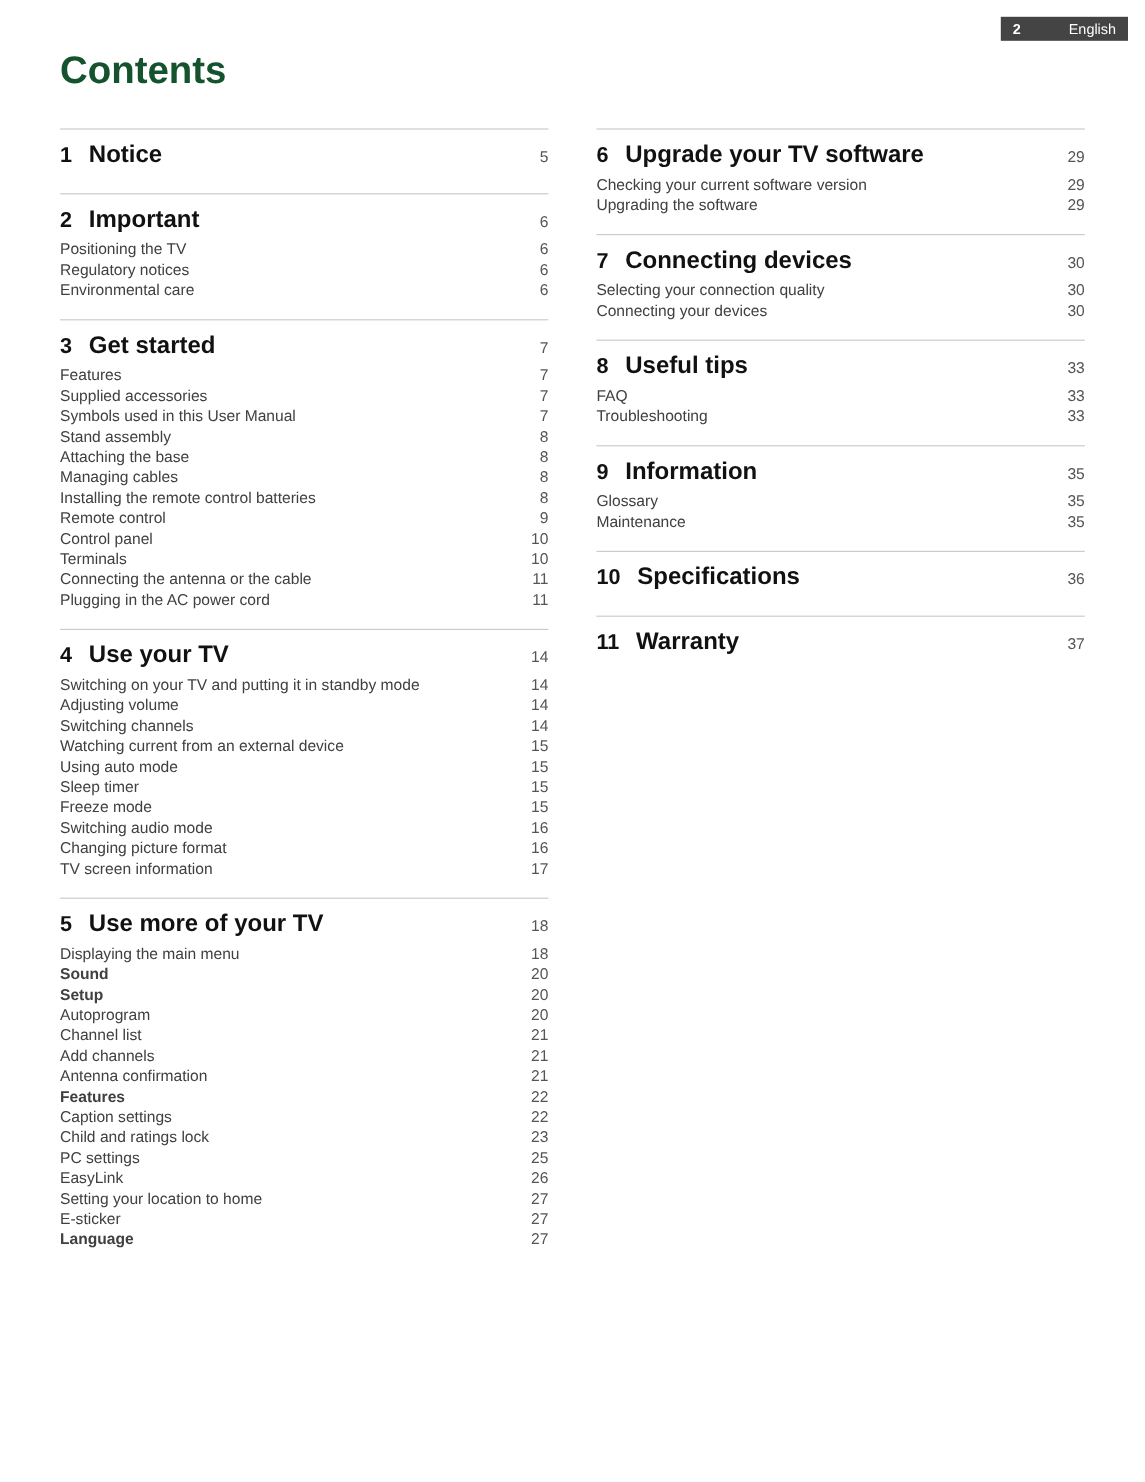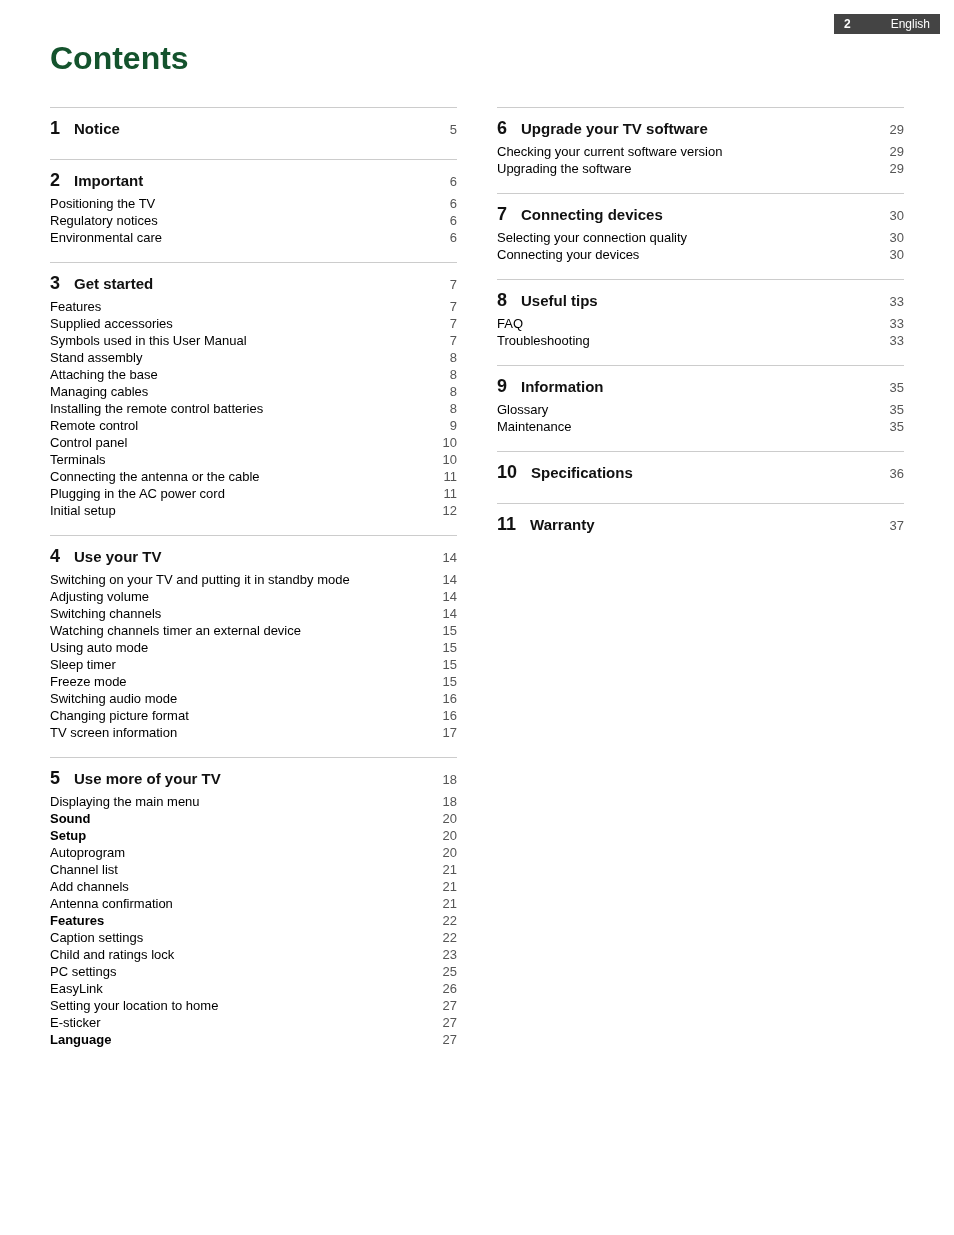--- a/index.html
+++ b/index.html
@@ -64,21 +64,21 @@
     }
 
     .section-header {
       display: flex;
       justify-content: space-between;
       align-items: baseline;
       margin-bottom: 4px;
     }
 
     .section-title {
-      font-size: 15px;
+      font-size: 20px;
       font-weight: bold;
       color: #111;
     }
 
     .section-num {
       font-size: 18px;
       font-weight: bold;
       color: #111;
       margin-right: 8px;
     }
@@ -91,21 +91,21 @@
     .sub-item {
       display: flex;
       justify-content: space-between;
       align-items: baseline;
       padding: 1px 0;
       padding-left: 0;
     }
 
     .sub-item-label {
       font-size: 13px;
-      color: #000000;
+      color: #404040;
     }
 
     .sub-item-label.bold {
       font-weight: bold;
     }
 
     .sub-item-page {
       font-size: 13px;
       color: #555;
     }
@@ -209,24 +209,20 @@
               <span class="sub-item-page">10</span>
             </div>
             <div class="sub-item">
               <span class="sub-item-label">Connecting the antenna or the cable</span>
               <span class="sub-item-page">11</span>
             </div>
             <div class="sub-item">
               <span class="sub-item-label">Plugging in the AC power cord</span>
               <span class="sub-item-page">11</span>
             </div>
-            <div class="sub-item">
-              <span class="sub-item-label">Initial setup</span>
-              <span class="sub-item-page">12</span>
-            </div>
           </div>
         </div>
         <div class="section">
           <div class="section-header">
             <div style="display: flex; align-items: baseline; gap: 6px;">
               <span class="section-num">4</span>
               <span class="section-title">Use your TV</span>
             </div>
             <span class="section-page">14</span>
           </div>
@@ -237,21 +233,21 @@
             </div>
             <div class="sub-item">
               <span class="sub-item-label">Adjusting volume</span>
               <span class="sub-item-page">14</span>
             </div>
             <div class="sub-item">
               <span class="sub-item-label">Switching channels</span>
               <span class="sub-item-page">14</span>
             </div>
             <div class="sub-item">
-              <span class="sub-item-label">Watching channels timer an external device</span>
+              <span class="sub-item-label">Watching current from an external device</span>
               <span class="sub-item-page">15</span>
             </div>
             <div class="sub-item">
               <span class="sub-item-label">Using auto mode</span>
               <span class="sub-item-page">15</span>
             </div>
             <div class="sub-item">
               <span class="sub-item-label">Sleep timer</span>
               <span class="sub-item-page">15</span>
             </div>

